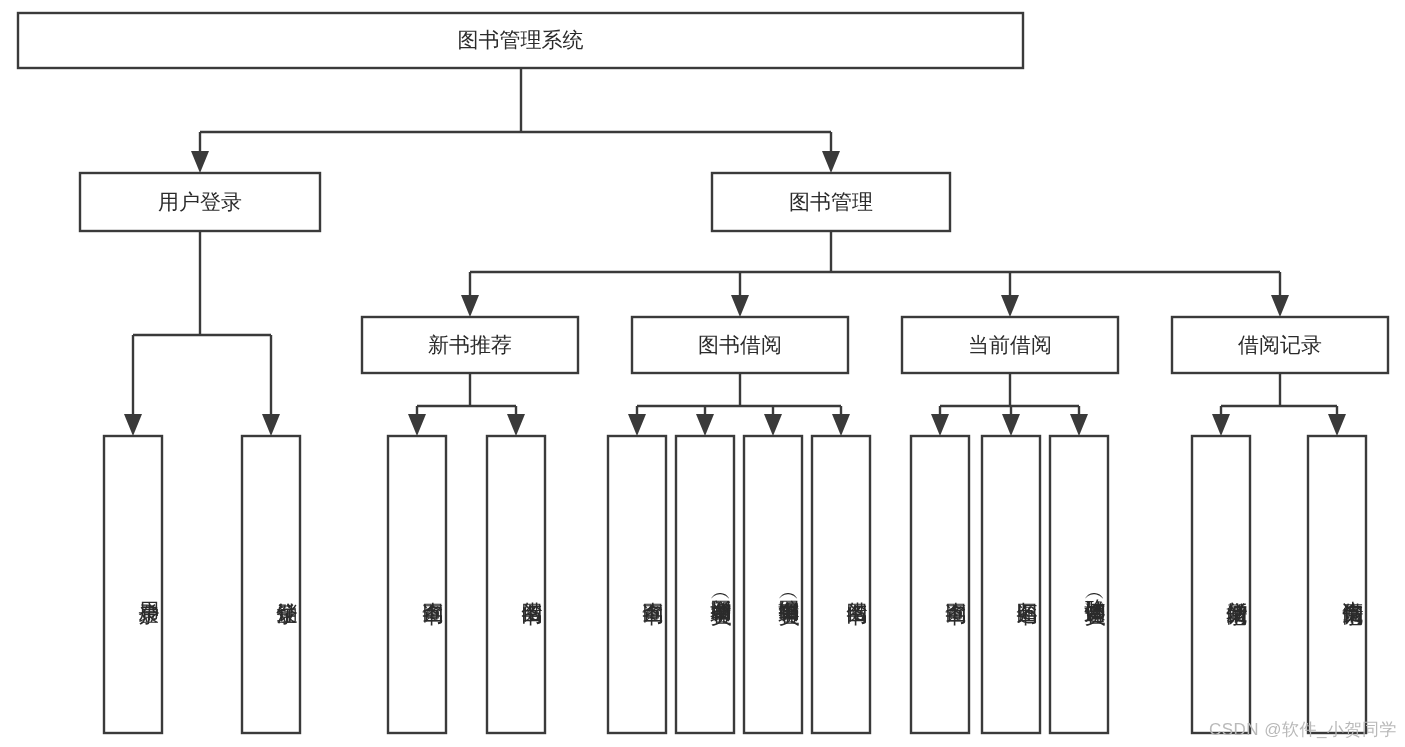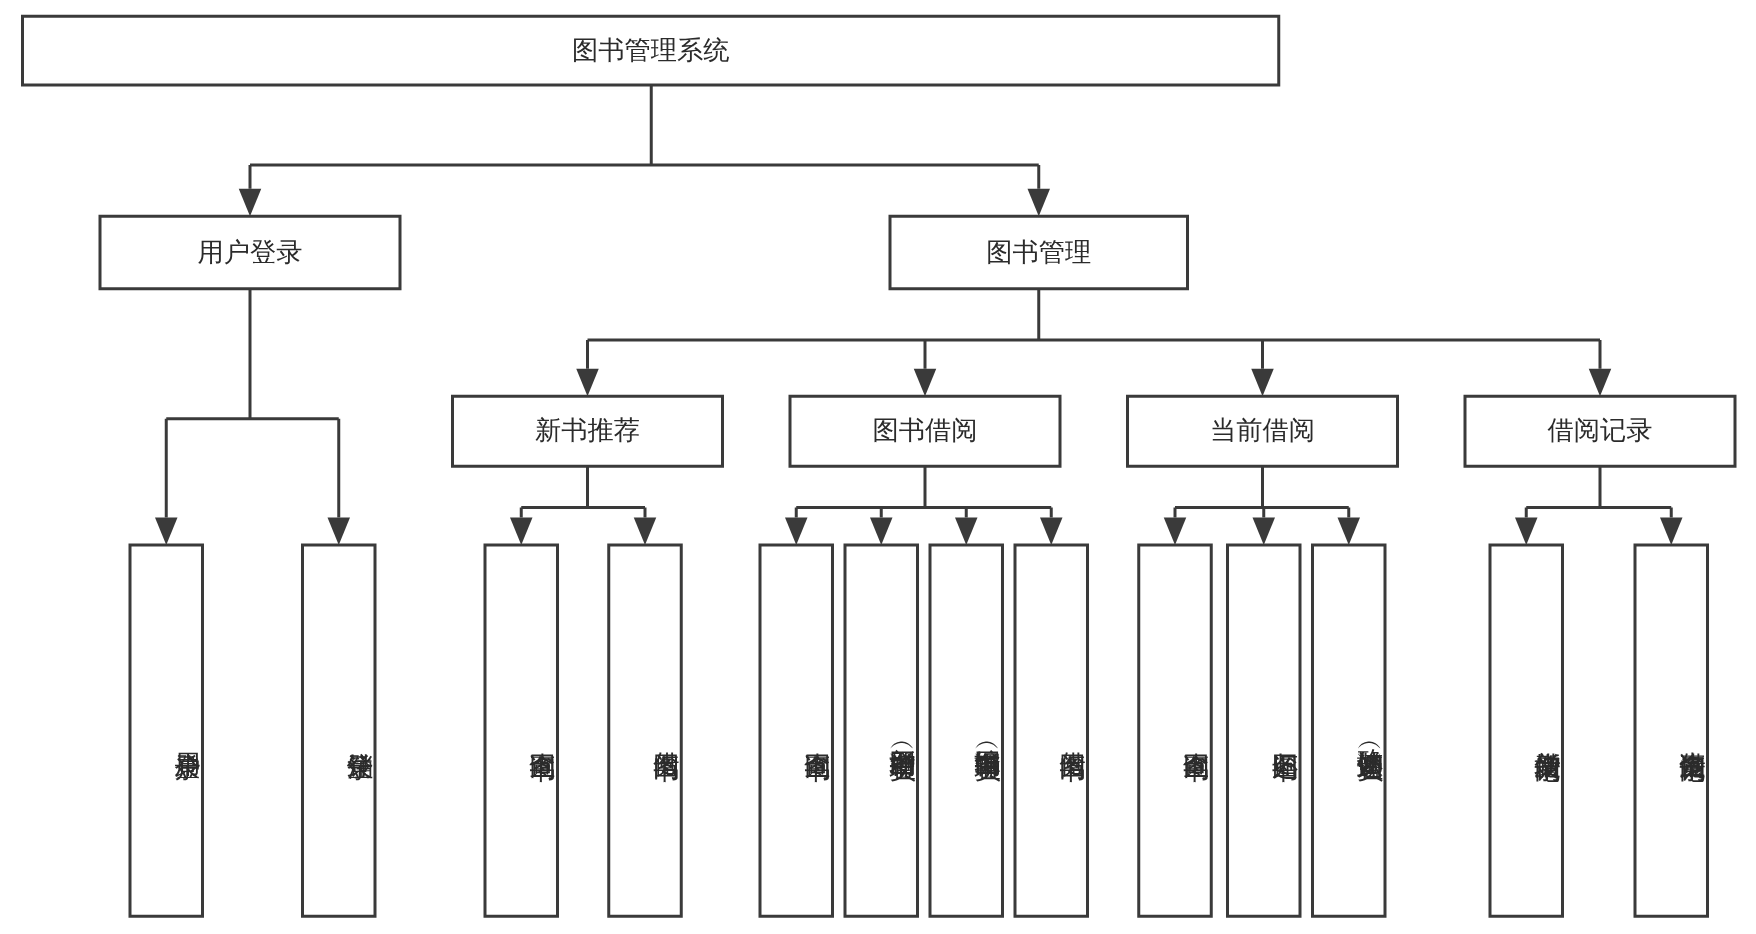--- a/index.html
+++ b/index.html
@@ -172,13 +172,14 @@
       <div class="node-label-v" style="left: 609px; top: 448px; width: 56px; height: 277px;">查询图书</div>
       <div class="node-label-v" style="left: 677px; top: 448px; width: 56px; height: 277px;">新增图书（管理员）</div>
       <div class="node-label-v" style="left: 745px; top: 448px; width: 56px; height: 277px;">编辑图书（管理员）</div>
       <div class="node-label-v" style="left: 813px; top: 448px; width: 56px; height: 277px;">借阅图书</div>
       <div class="node-label-v" style="left: 912px; top: 448px; width: 56px; height: 277px;">查询图书</div>
       <div class="node-label-v" style="left: 983px; top: 448px; width: 56px; height: 277px;">归还图书</div>
       <div class="node-label-v" style="left: 1051px; top: 448px; width: 56px; height: 277px;">确认归还（管理员）</div>
       <div class="node-label-v" style="left: 1193px; top: 448px; width: 56px; height: 277px;">新增借阅记录</div>
       <div class="node-label-v" style="left: 1309px; top: 448px; width: 56px; height: 277px;">查询借阅记录</div>
     </div>
+  <div class="watermark">CSDN @软件_小贺同学</div>
 </div>
 
 </body></html>

